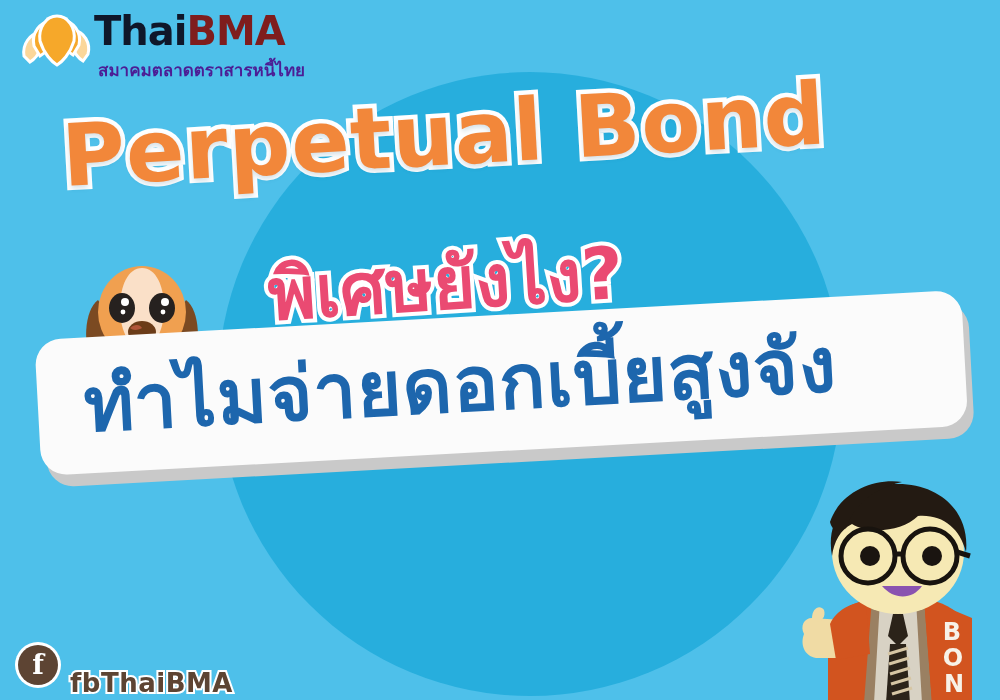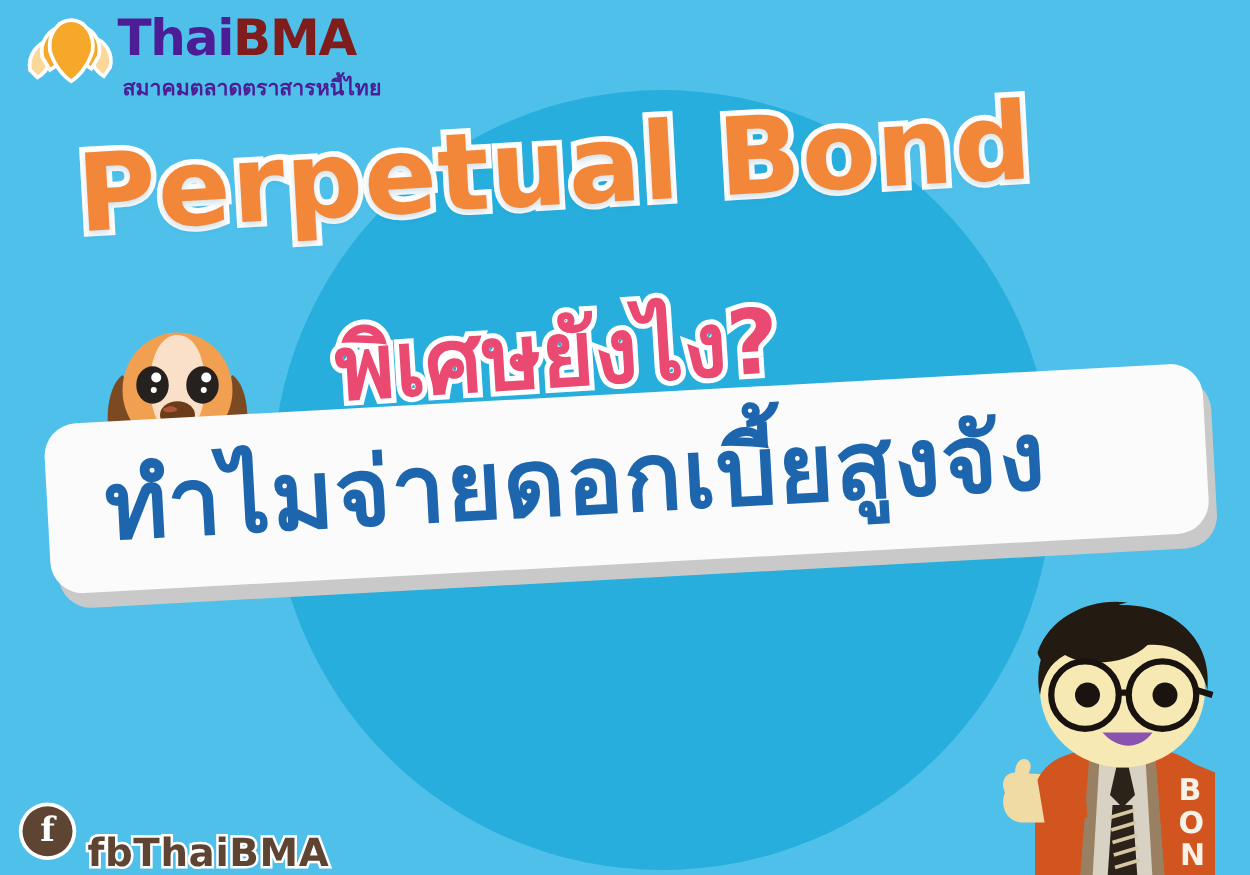--- a/index.html
+++ b/index.html
@@ -55,21 +55,21 @@
     height: 52px;
   }
   .logo-word {
     font-family: "DejaVu Sans", "Liberation Sans", sans-serif;
     font-weight: 700;
     font-size: 40px;
     letter-spacing: -1px;
     line-height: 46px;
     white-space: nowrap;
   }
-  .logo-word .seg-thai { color: #4c1d95; }
+  .logo-word .seg-thai { color: #0f172a; }
   .logo-word .seg-bma  { color: #7f1d1d; }
   .logo-sub {
     position: absolute;
     left: 80px;
     top: 50px;
     font-size: 17px;
     font-weight: 700;
     color: #4c1d95;
     white-space: nowrap;
     letter-spacing: 0px;
@@ -202,21 +202,21 @@
     color: #ffffff;
     font-family: "DejaVu Serif", "Liberation Serif", serif;
     font-weight: 700;
     font-size: 27px;
     line-height: 27px;
     margin-top: -2px;
   }
   .fb-handle {
     font-family: "DejaVu Sans", "Liberation Sans", sans-serif;
     font-weight: 700;
-    font-size: 31px;
+    font-size: 26px;
     line-height: 34px;
     color: #5d4433;
     -webkit-text-stroke: 4px #ffffff;
     paint-order: stroke fill;
     letter-spacing: 0.5px;
     margin-top: 36px;
   }
 </style>
 </head>
 <body>

